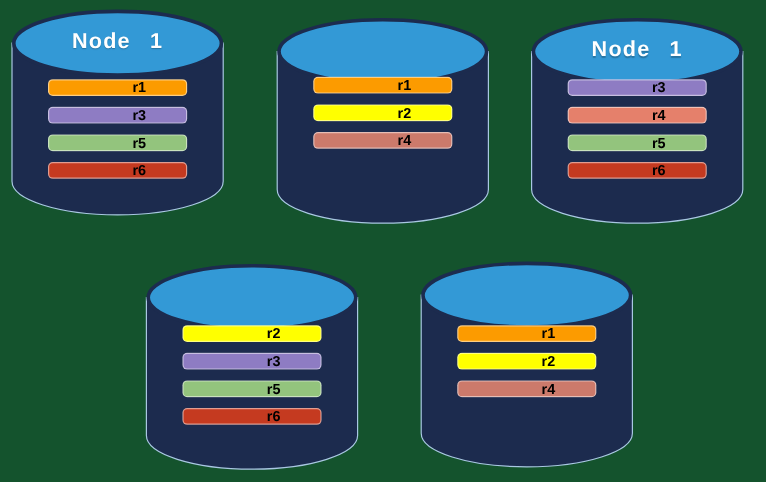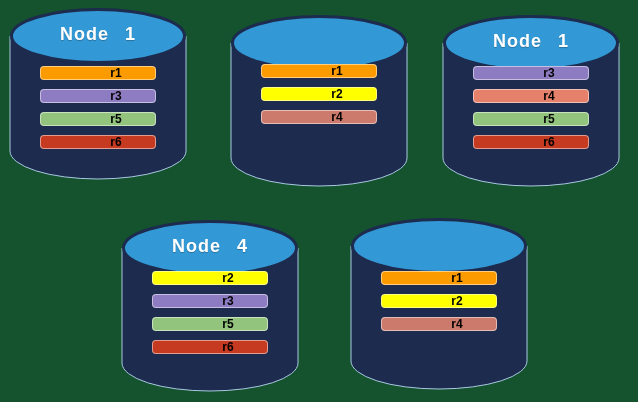--- a/index.html
+++ b/index.html
@@ -92,21 +92,20 @@
         <div class="bar" style="background: rgb(147, 196, 125);">r5</div>
         <div class="bar" style="background: rgb(197, 58, 32);">r6</div>
       </div>
     </div>
 
     <div class="cylinder" style="left: 120px; top: 217px;">
       <svg width="180" height="176" viewBox="0 0 180 176">
         <path class="cyl-body" d="M 2 31 L 2 146 A 88 28 0 0 0 178 146 L 178 31 Z"></path>
         <ellipse class="cyl-top" cx="90" cy="31" rx="86.5" ry="26.5" stroke-width="3"></ellipse>
       </svg>
-      <div class="node-title">Node 4</div>
       <div class="bars" style="top: 54px;">
         <div class="bar" style="background: rgb(255, 255, 0);">r2</div>
         <div class="bar" style="background: rgb(142, 124, 195);">r3</div>
         <div class="bar" style="background: rgb(147, 196, 125);">r5</div>
         <div class="bar" style="background: rgb(197, 58, 32);">r6</div>
       </div>
     </div>
 
     <div class="cylinder" style="left: 349px; top: 215px;">
       <svg width="180" height="176" viewBox="0 0 180 176">

